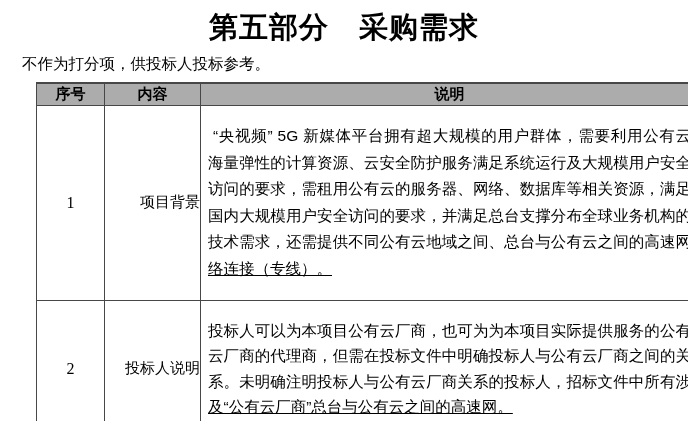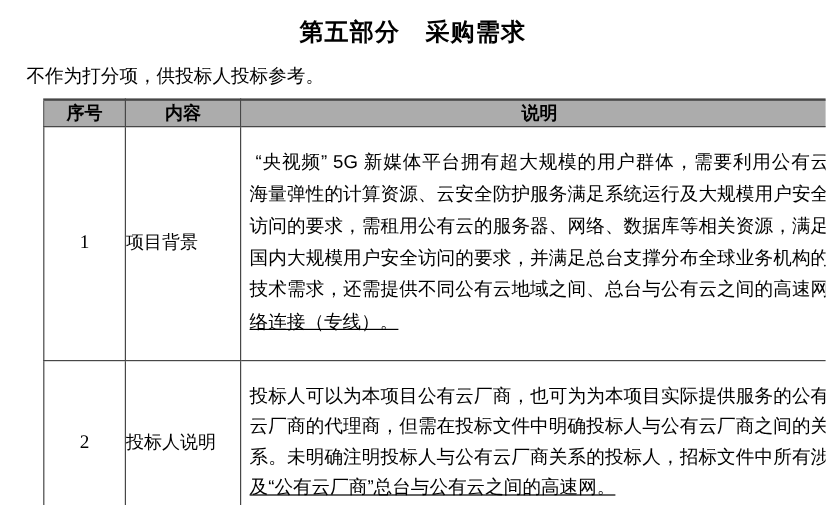--- a/index.html
+++ b/index.html
@@ -15,21 +15,21 @@
     color: #000000;
   }
   .page {
     width: 688px;
     height: 421px;
     position: relative;
   }
   .doc-title {
     margin: 8px 0 0 0;
     text-align: center;
-    font-size: 20px;
+    font-size: 29px;
     line-height: 38px;
     font-weight: bold;
     letter-spacing: 1px;
   }
   .section-heading {
     margin: 22px 0 0 10px;
     font-size: 15px;
     line-height: 18px;
     font-weight: bold;
   }
@@ -65,21 +65,21 @@
     padding: 0;
   }
   td.no-cell {
     text-align: center;
     vertical-align: middle;
     font-family: "Liberation Serif", serif;
     font-size: 16px;
     padding: 0;
   }
   td.content-cell {
-    text-align: left;
+    text-align: right;
     vertical-align: middle;
     font-size: 15px;
     padding: 0;
   }
   td.desc-cell {
     vertical-align: middle;
     font-size: 15.5px;
     padding: 17px 7px;
   }
   tr.row-1 { height: 161px; }

